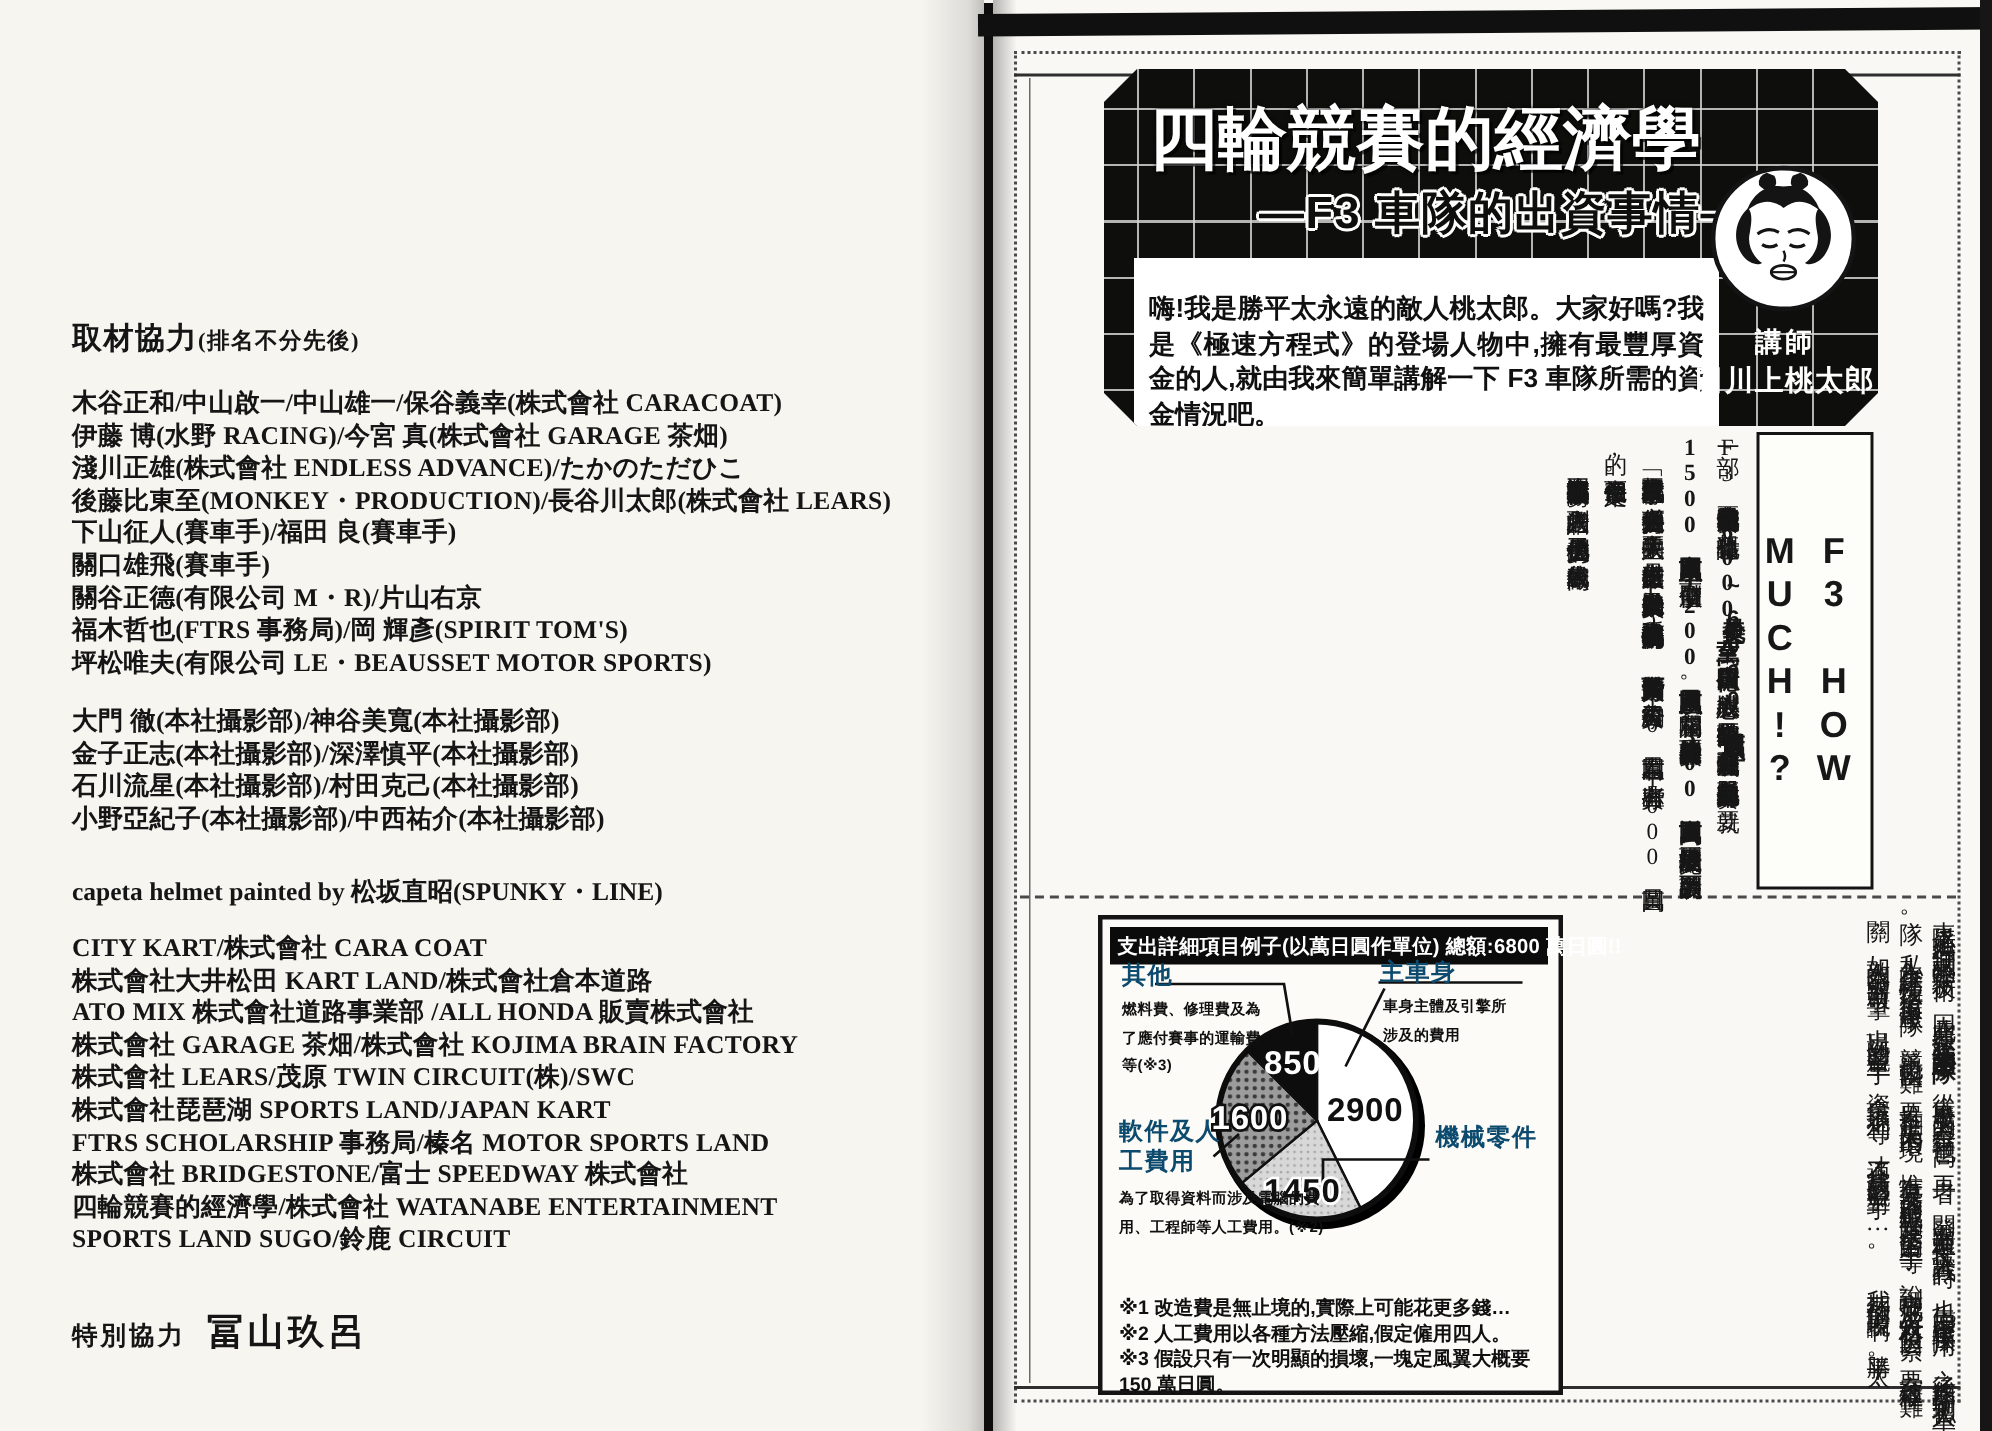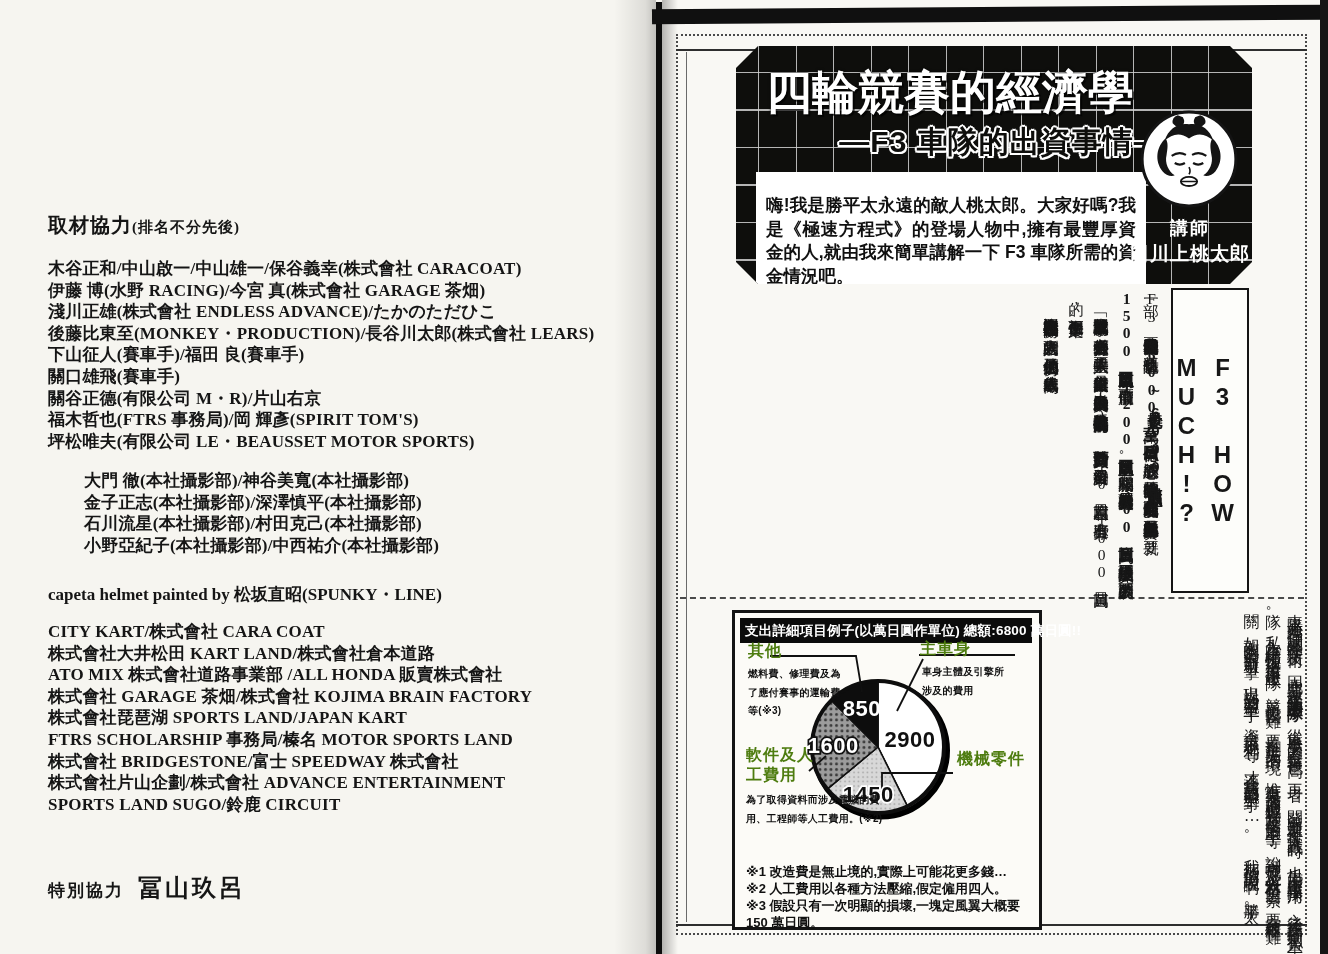--- a/index.html
+++ b/index.html
@@ -10,21 +10,21 @@
     color:#151515;
   }
   .abs{position:absolute;}
 
   
   .left-page{left:0;top:0;width:656px;height:954px;background:#f6f5f0;}
   .credits-header{left:48px;top:212px;font-size:20px;font-weight:bold;letter-spacing:1px;}
   .credits-header .note{font-size:15px;font-weight:bold;}
   .credit-list{left:48px;width:585px;font-weight:bold;font-size:17px;line-height:21.6px;letter-spacing:0.2px;white-space:nowrap;}
   .list-credits{top:258px;}
-  .list-photogs{top:470px;margin-left:36px;}
+  .list-photogs{top:470px;}
   .capeta-line{left:48px;top:583px;font-weight:bold;font-size:17px;white-space:nowrap;}
   .list-companies{top:621px;}
   .special-row{left:48px;top:872px;}
   .special-label{font-size:17px;font-weight:bold;letter-spacing:2px;}
   .special-name{font-size:24px;font-weight:bold;margin-left:14px;letter-spacing:3px;}
 
   
   .spine-shade-left{left:614px;top:0;width:42px;height:954px;
     background:linear-gradient(90deg,rgba(0,0,0,0) 0%,rgba(0,0,0,0.10) 75%,rgba(0,0,0,0.22) 100%);}
   .spine-line{left:656px;top:2px;width:6px;height:952px;background:#0d0d0d;}
@@ -97,21 +97,21 @@
   .howmuch-sub{font-size:15px;font-weight:bold;line-height:26px;text-align:center;letter-spacing:1px;}
 
   
   .pie-box{left:732px;top:610px;width:310px;height:320px;box-sizing:border-box;
     border:3px solid #141414;background:#fcfbf7;}
   .pie-header{left:5px;top:5px;width:282px;height:25px;background:#0b0b0b;color:#ffffff;
     font-family:"Liberation Sans","DejaVu Sans",sans-serif;font-size:13.5px;font-weight:bold;
     line-height:25px;padding:0 5px;white-space:nowrap;letter-spacing:0.2px;}
   .pie-svg{left:0;top:0;width:310px;height:320px;}
   .pie-label{position:absolute;font-family:"Liberation Sans","DejaVu Sans",sans-serif;
-    font-weight:bold;font-size:16px;color:#4d7c0f;letter-spacing:1px;line-height:20px;}
+    font-weight:bold;font-size:16px;color:#0c4a6e;letter-spacing:1px;line-height:20px;}
   .pie-desc{position:absolute;font-family:"Liberation Sans","DejaVu Sans",sans-serif;
     font-weight:bold;font-size:10px;color:#101010;line-height:18.5px;letter-spacing:0.3px;}
   .pie-value{font-family:"Liberation Sans","DejaVu Sans",sans-serif;font-weight:bold;font-size:22px;letter-spacing:0.5px;}
   .footnotes{left:11px;top:250px;width:288px;font-family:"Liberation Sans","DejaVu Sans",sans-serif;
     font-size:13px;font-weight:bold;line-height:17px;color:#101010;}
 </style>
 </head>
 <body>
 
 <div class="abs left-page">
@@ -134,24 +134,25 @@
       <div>金子正志(本社攝影部)/深澤慎平(本社攝影部)</div>
       <div>石川流星(本社攝影部)/村田克己(本社攝影部)</div>
       <div>小野亞紀子(本社攝影部)/中西祐介(本社攝影部)</div>
     </div>
   <div class="abs capeta-line">capeta  helmet  painted  by 松坂直昭(SPUNKY・LINE)</div>
   <div class="abs credit-list list-companies">
       <div>CITY  KART/株式會社 CARA  COAT</div>
       <div>株式會社大井松田 KART  LAND/株式會社倉本道路</div>
       <div>ATO MIX 株式會社道路事業部 /ALL  HONDA 販賣株式會社</div>
       <div>株式會社 GARAGE 茶畑/株式會社 KOJIMA  BRAIN   FACTORY</div>
+      <div>株式會社 LEARS/茂原 TWIN  CIRCUIT(株)/SWC</div>
       <div>株式會社琵琶湖 SPORTS  LAND/JAPAN  KART</div>
       <div>FTRS  SCHOLARSHIP 事務局/榛名 MOTOR  SPORTS  LAND</div>
       <div>株式會社 BRIDGESTONE/富士 SPEEDWAY 株式會社</div>
-      <div>株式會社片山企劃/株式會社 ADVANCE  ENTERTAINMENT</div>
+      <div>四輪競賽的經濟學/株式會社 WATANABE  ENTERTAINMENT</div>
       <div>SPORTS  LAND  SUGO/鈴鹿 CIRCUIT</div>
     </div>
   <div class="abs special-row">
     <span class="special-label">特別協力</span><span class="special-name">冨山玖呂</span>
   </div>
 </div>
 
 <div class="abs spine-shade-left"></div>
 <div class="abs right-page"></div>
 <div class="abs spine-line"></div>

